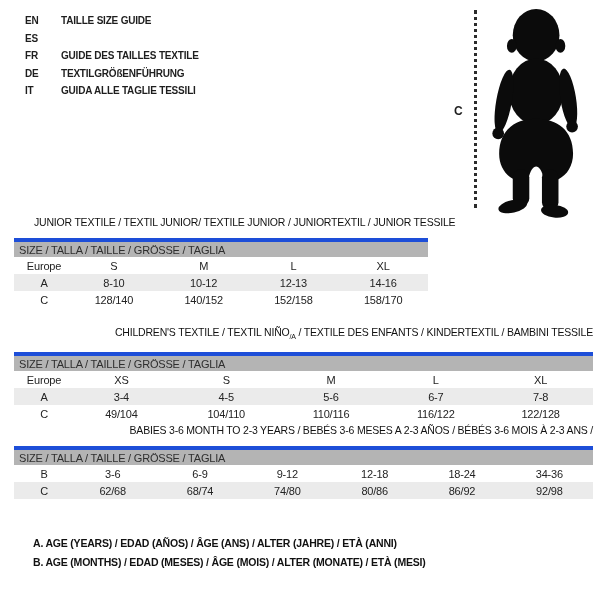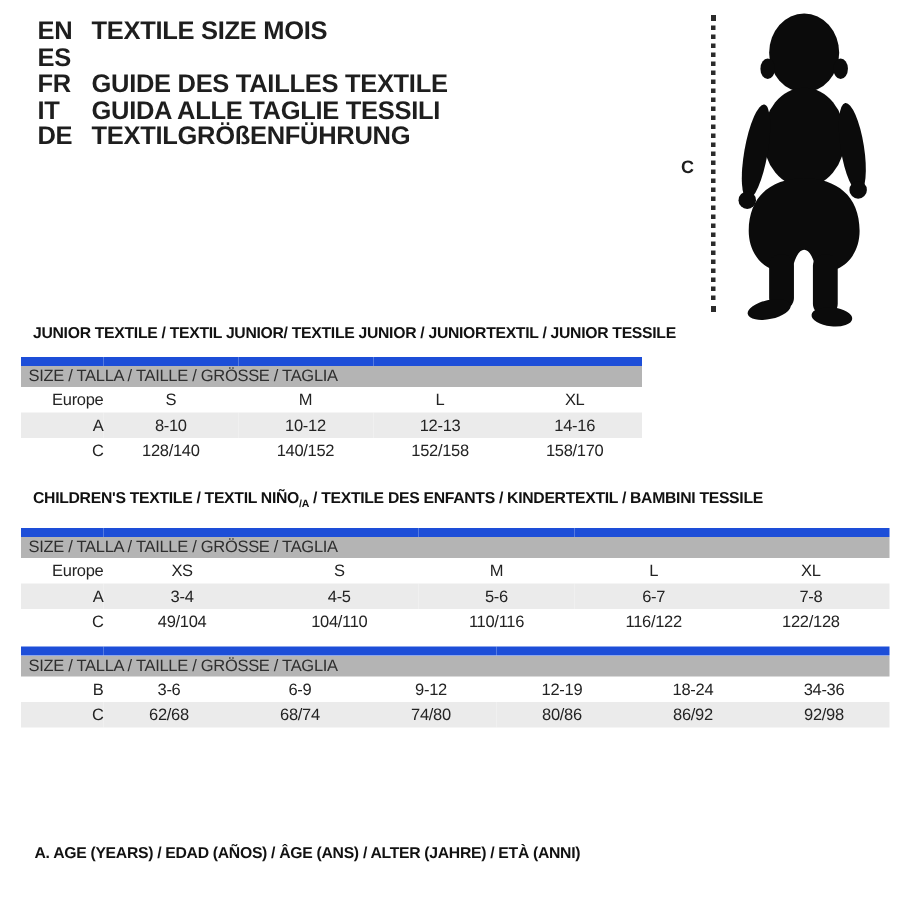--- a/index.html
+++ b/index.html
@@ -2,75 +2,75 @@
 <html style="--header-bg: #b4b4b4; --alt-bg: #ebebeb;"><head>
 <meta charset="utf-8">
 <style>
   * { margin:0; padding:0; box-sizing:border-box; }
   html,body { width:600px; height:600px; background:#ffffff; overflow:hidden; }
   body { font-family:"Liberation Sans", sans-serif; color:#1e1e1e; letter-spacing:-0.2px; }
   #page { position:relative; width:600px; height:600px; background:#fff; }
 
   
   #lang-list { position:absolute; left:25px; top:12px; }
-  .lang-row { display:flex; line-height:17.5px; font-size:17px; font-weight:bold; white-space:nowrap; }
+  .lang-row { display:flex; line-height:17.5px; font-size:10px; font-weight:bold; white-space:nowrap; }
   .lang-code { display:inline-block; width:36px; }
 
   
   #figure { position:absolute; left:440px; top:0; width:160px; height:230px; }
   #height-line { position:absolute; left:34px; top:10px; height:198px; width:0;
                  border-left:3px dotted #2b2b2b; }
   #height-label { position:absolute; left:14px; top:104px; font-size:12px; font-weight:600; }
   #baby-svg { position:absolute; left:46px; top:6px; width:108px; height:214px; }
 
   
   section { position:absolute; left:14px; }
   section.s0 { top:215px; width:414px; }
   section.s1 { top:325px; width:579px; }
   section.s2 { top:423px; width:579px; }
-  .tbl-title { margin-left:8px; margin-bottom:8px; font-size:10.5px; font-weight:bold;
-               line-height:15px; color:#111; white-space:nowrap; }
+  .tbl-title { margin-left:20px; margin-bottom:8px; font-size:10.5px; font-weight:normal;
+               line-height:15px; color:#111; white-space:nowrap;text-align:right; }
   .tbl-title .sub { font-size:7px; vertical-align:sub; }
   table { border-collapse:collapse; table-layout:fixed; width:100%; }
-  th { background:var(--header-bg,#b4b4b4); border-top:6px solid #1d4ed8;
+  th { background:var(--header-bg,#b4b4b4); border-top:4px solid #1d4ed8;
        font-weight:400; font-size:11px; text-align:left; padding-left:5px;
        height:17px; color:#2e2e2e; white-space:nowrap; overflow:hidden; }
   td { font-size:11px; height:17px; text-align:center; color:#232323; white-space:nowrap; }
-  td.row-label { text-align:right; padding-left:5px;margin-top:34px; }
+  td.row-label { text-align:center; padding-left:5px;margin-top:34px; }
   tr.shaded { background:var(--alt-bg,#ebebeb); }
   col.label-col { width:55px; }
 
   
-  #legend { position:absolute; left:23px; top:534px;margin-top:26px; }
+  #legend { position:absolute; left:33px; top:534px; }
   .legend-line { font-size:10.5px; font-weight:bold; line-height:19px; color:#111; white-space:nowrap; }
 </style>
 </head>
 <body>
 
 <div id="page">
 
   <div id="lang-list">
       <div class="lang-row">
         <span class="lang-code">EN</span>
-        <span>TEXTILE SIZE MOIS</span>
+        <span>TAILLE SIZE GUIDE</span>
       </div>
       <div class="lang-row">
         <span class="lang-code">ES</span>
       </div>
       <div class="lang-row">
         <span class="lang-code">FR</span>
         <span>GUIDE DES TAILLES TEXTILE</span>
       </div>
       <div class="lang-row">
+        <span class="lang-code">DE</span>
+        <span>TEXTILGRÖßENFÜHRUNG</span>
+      </div>
+      <div class="lang-row">
         <span class="lang-code">IT</span>
         <span>GUIDA ALLE TAGLIE TESSILI</span>
-      </div>
-      <div class="lang-row">
-        <span class="lang-code">DE</span>
-        <span>TEXTILGRÖßENFÜHRUNG</span>
       </div>
     </div>
 
   <div id="figure">
     <div id="height-line" style="border-left-color: rgb(43, 43, 43);"></div>
     <div id="height-label">C</div>
     <svg id="baby-svg" viewBox="0 0 110 220" xmlns="http://www.w3.org/2000/svg">
       <g id="baby-shapes" fill="#0b0b0b">
         <ellipse cx="51" cy="30" rx="24" ry="27"></ellipse>
         <ellipse cx="26" cy="41" rx="5" ry="7"></ellipse>
@@ -173,20 +173,21 @@
               <td>104/110</td>
               <td>110/116</td>
               <td>116/122</td>
               <td>122/128</td>
             </tr>
           </tbody>
         </table>
       </section>
       <section class="s2">
         <div class="tbl-title">
+          <div><span>BABIES 3-6 MONTH TO 2-3 YEARS / BEBÉS 3-6 MESES A 2-3 AÑOS / BÉBÉS 3-6 MOIS À 2-3 ANS /</span></div>
         </div>
         <table>
           <colgroup>
             <col class="label-col">
             <col>
             <col>
             <col>
             <col>
             <col>
             <col>
@@ -195,35 +196,36 @@
             <tr>
               <th colspan="7">SIZE / TALLA / TAILLE / GRÖSSE / TAGLIA</th>
             </tr>
           </thead>
           <tbody>
             <tr>
               <td class="row-label">B</td>
               <td>3-6</td>
               <td>6-9</td>
               <td>9-12</td>
-              <td>12-19</td>
+              <td>12-18</td>
               <td>18-24</td>
               <td>34-36</td>
             </tr>
             <tr class="shaded">
               <td class="row-label">C</td>
               <td>62/68</td>
               <td>68/74</td>
               <td>74/80</td>
               <td>80/86</td>
               <td>86/92</td>
               <td>92/98</td>
             </tr>
           </tbody>
         </table>
       </section>
     </div>
 
   <div id="legend">
       <div class="legend-line">A. AGE (YEARS) / EDAD (AÑOS) / ÂGE (ANS) / ALTER (JAHRE) / ETÀ (ANNI)</div>
+      <div class="legend-line">B. AGE (MONTHS) / EDAD (MESES) / ÂGE (MOIS) / ALTER (MONATE) / ETÀ (MESI)</div>
     </div>
 
 </div>
 
 </body></html>

